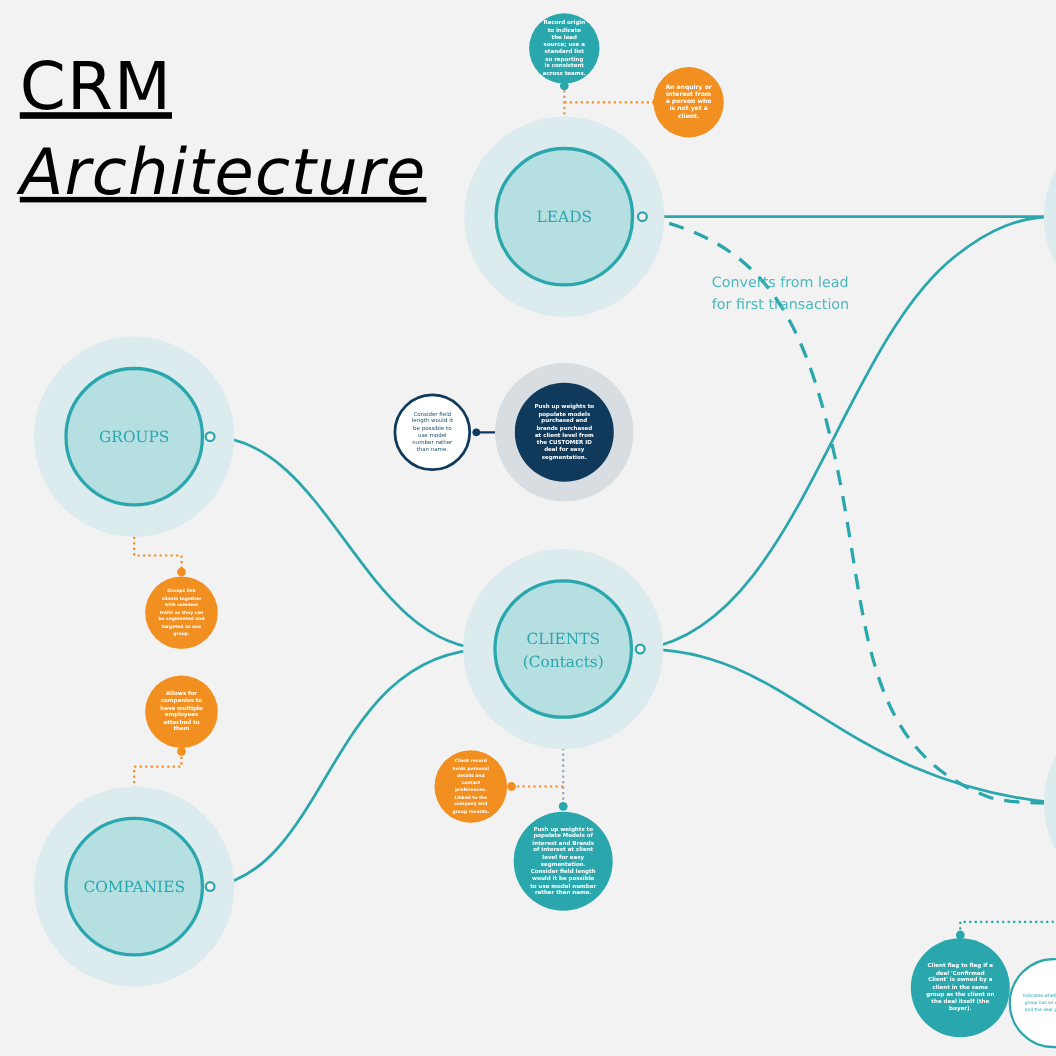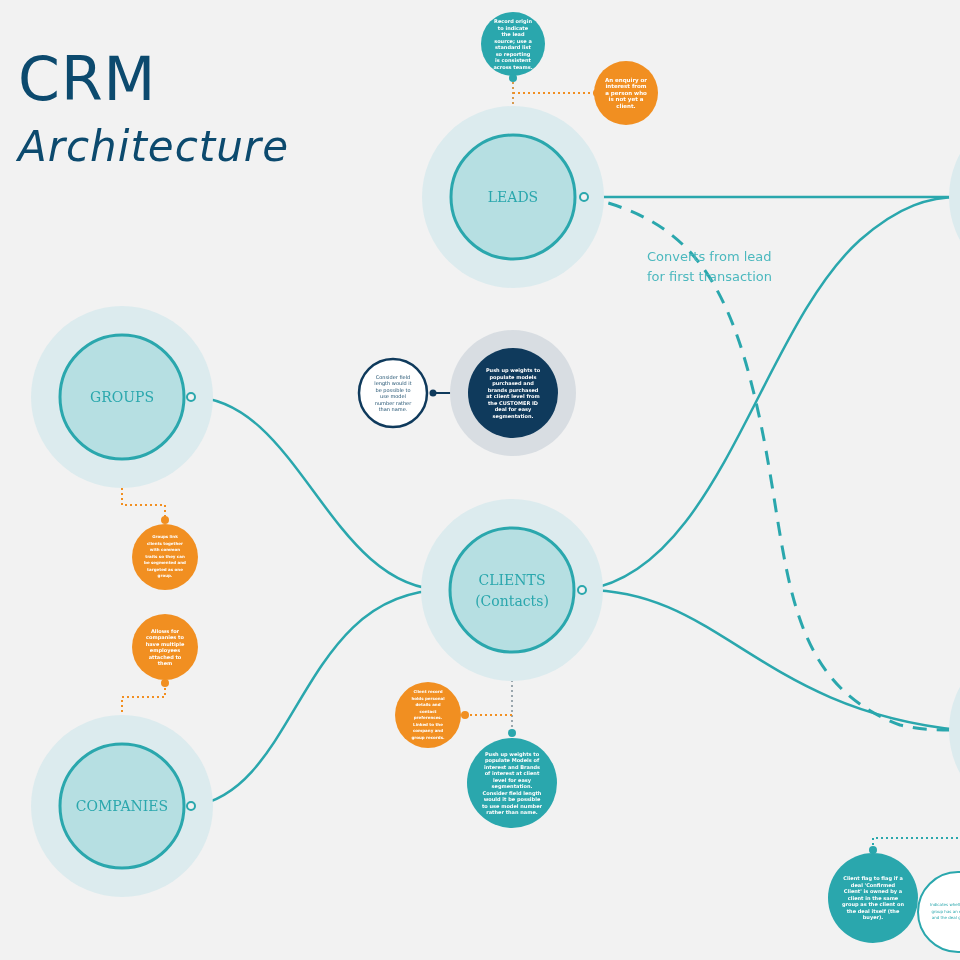--- a/index.html
+++ b/index.html
@@ -1,20 +1,20 @@
 <!DOCTYPE html>
 <html><head>
   <meta charset="utf-8">
   <style>
     html, body { margin: 0; padding: 0; }
     body { width: 960px; height: 960px; background: #f2f2f2; overflow: hidden; position: relative; font-family: "DejaVu Sans", sans-serif; }
     #diagram { position: absolute; left: 0; top: 0; }
-    .title { position: absolute; left: 18px; color: #0c4a6e; font-family: "DejaVu Sans", sans-serif; font-weight: normal; letter-spacing: 1px; }
+    .title { position: absolute; left: 18px; color: #000000; font-family: "DejaVu Sans", sans-serif; font-weight: normal; letter-spacing: 1px; text-decoration: underline; }
     .title-1 { top: 44px; font-size: 60px; }
-    .title-2 { top: 122px; font-size: 42px; font-style: italic; }
+    .title-2 { top: 122px; font-size: 58px; font-style: italic; }
     .node-label { font-family: "DejaVu Serif", serif; fill: #2aa7ad; font-size: 14px; text-anchor: middle; }
     .annot { font-family: "DejaVu Sans", sans-serif; fill: #4bb8be; font-size: 13px; }
     .note-text { position: absolute; color: #fff; text-align: center; font-family: "DejaVu Sans", sans-serif; font-weight: bold; font-size: 5px; line-height: 6.5px; display: flex; align-items: center; justify-content: center; border-radius: 50%; box-sizing: border-box; padding: 10px; }
     .note-text.dark { color: #1d4f6e; font-weight: normal; }
   </style>
 </head>
 <body>
 
 <div class="title title-1">CRM</div>
 <div class="title title-2">Architecture</div>

